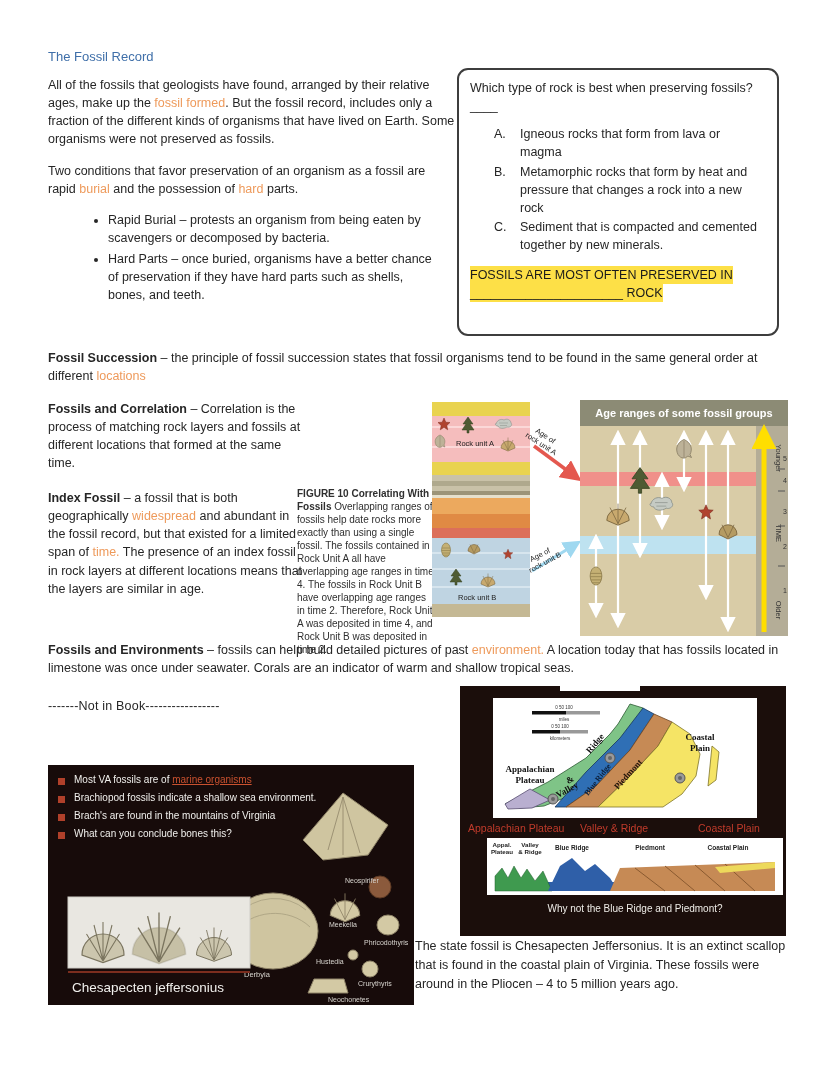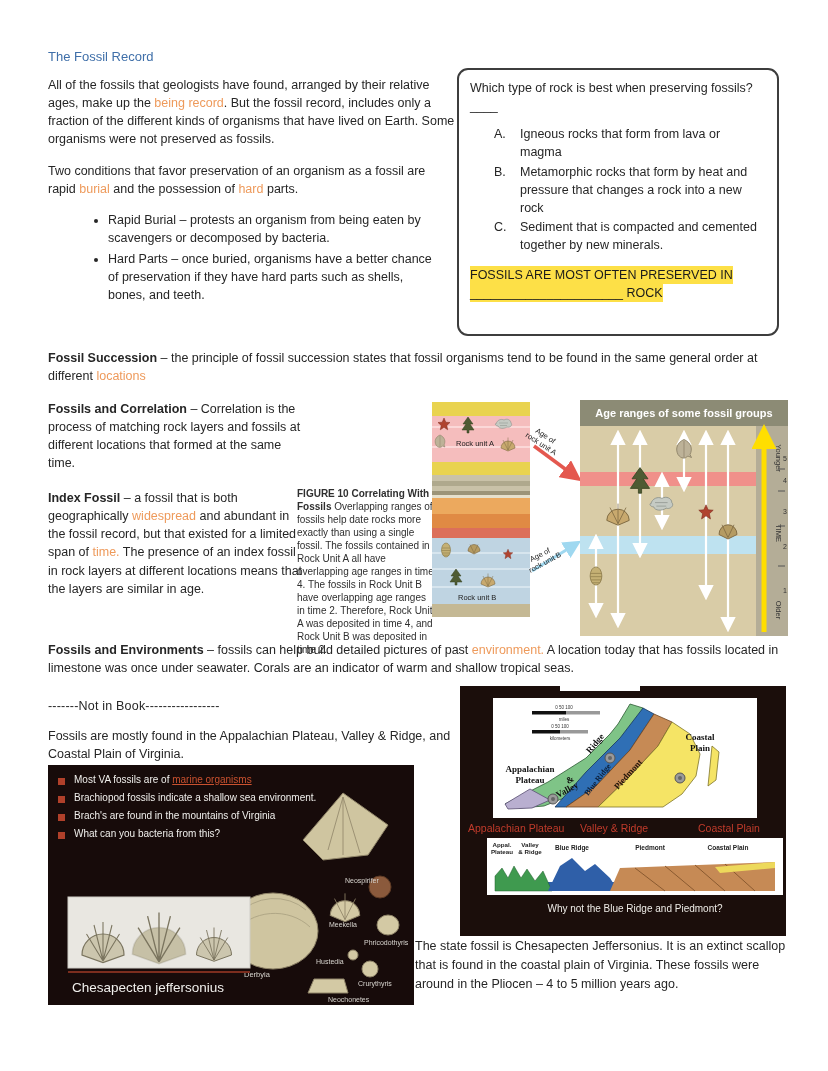--- a/index.html
+++ b/index.html
@@ -36,21 +36,21 @@
   .serifb{font-family:"Liberation Serif",serif;font-weight:bold;}
 </style>
 </head>
 <body>
 
 <div class="page">
 
   <div class="abs doc-title" style="left:48px;top:48px;">The Fossil Record</div>
 
   <div class="abs" style="left:48px;top:76px;width:408px;">
-    <p><span>All of the fossils that geologists have found, arranged by their relative ages, make up the </span><span class="accent">being record</span><span>.  But the fossil record, includes only a fraction of the different kinds of organisms that have lived on Earth. Some organisms were not preserved as fossils.</span></p>
+    <p><span>All of the fossils that geologists have found, arranged by their relative ages, make up the </span><span class="accent">fossil formed</span><span>.  But the fossil record, includes only a fraction of the different kinds of organisms that have lived on Earth. Some organisms were not preserved as fossils.</span></p>
     <p><span>Two conditions that favor preservation of an organism as a fossil are rapid </span><span class="accent">burial</span><span> and the possession of </span><span class="accent">hard</span><span> parts.</span></p>
     <ul class="doc-bullets">
       <li><span>Rapid Burial – protests an organism from being eaten by scavengers or decomposed by bacteria.</span></li>
       <li><span>Hard Parts – once buried, organisms have a better chance of preservation if they have hard parts such as shells, bones, and teeth.</span></li>
     </ul>
   </div>
 
   <div class="abs q-box" style="left:457px;top:68px;border-radius:11px;">
     <p style="margin-bottom:10px;width:300px;">Which type of rock is best when preserving fossils? ____</p>
     <div class="q-opt">
@@ -208,21 +208,20 @@
       <text x="353" y="116" font-size="7" fill="#333" text-anchor="middle">3</text>
       <text x="353" y="151" font-size="7" fill="#333" text-anchor="middle">2</text>
       <text x="353" y="195" font-size="7" fill="#333" text-anchor="middle">1</text>
     </g>
   </svg>
 
   <p class="abs" style="left:48px;top:641px;width:740px;"><span class="b">Fossils and Environments</span><span> – fossils can help build detailed pictures of past </span><span class="accent">environment.</span><span> A location today that has fossils located in limestone was once under seawater.  Corals are an indicator of warm and shallow tropical seas.</span></p>
 
   <p class="abs notbook" style="left:48px;top:697px;">-------Not in Book-----------------</p>
 
-  <p class="abs" style="left:48px;top:727px;width:415px;">Fossils are mostly found in the Appalachian Plateau, Valley &amp; Ridge, and Coastal Plain of Virginia.</p>
 
   <div class="abs slide" style="left:48px;top:765px;">
     <svg width="366" height="240" viewBox="0 0 366 240" style="position:absolute;left:0;top:0;">
 
       <g>
         <path d="M255,75 L295,28 L340,60 L320,90 L275,95 Z" fill="#CFC5A0" stroke="#8f8468" stroke-width="1"></path>
         <path d="M295,32 L280,85 M295,32 L295,90 M295,32 L312,88" stroke="#8f8468" stroke-width="0.8" fill="none"></path>
       </g>
       <circle cx="332" cy="122" r="11" fill="#8B5A3C" stroke="#5d3a24"></circle>
 
@@ -278,21 +277,21 @@
       <li>
           <span class="sq"></span>
           <span><span>Brachiopod fossils indicate a shallow sea environment.</span></span>
         </li>
       <li>
           <span class="sq"></span>
           <span><span>Brach's are found in the mountains of Virginia</span></span>
         </li>
       <li>
           <span class="sq"></span>
-          <span><span>What can you bacteria from this?</span></span>
+          <span><span>What can you conclude bones this?</span></span>
         </li>
     </ul>
   </div>
 
   <div class="abs map-slide" style="left:460px;top:686px;">
     <svg width="326" height="250" viewBox="0 0 326 250">
       <rect x="0" y="0" width="326" height="250" fill="#1B0E0B"></rect>
       <rect x="100" y="0" width="80" height="5" fill="#ffffff"></rect>
 
       <rect x="33" y="12" width="264" height="120" fill="#ffffff"></rect>

